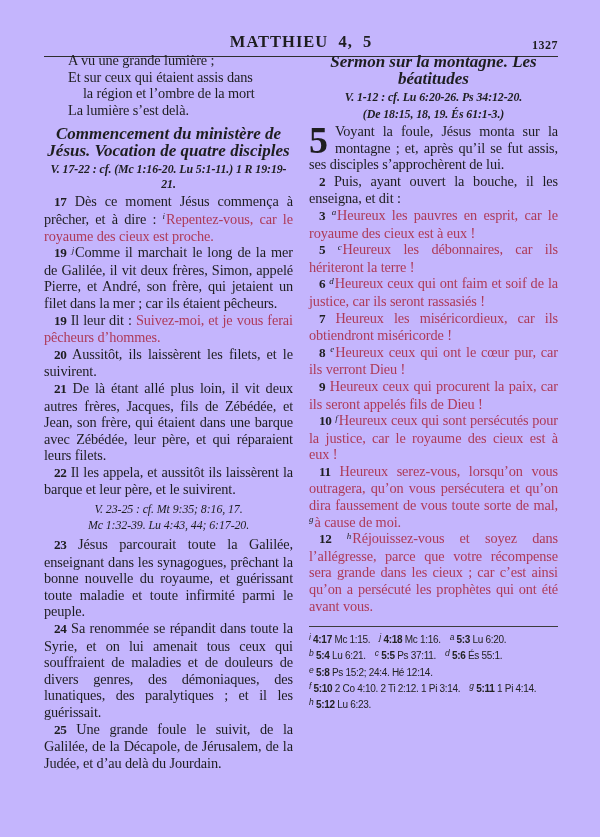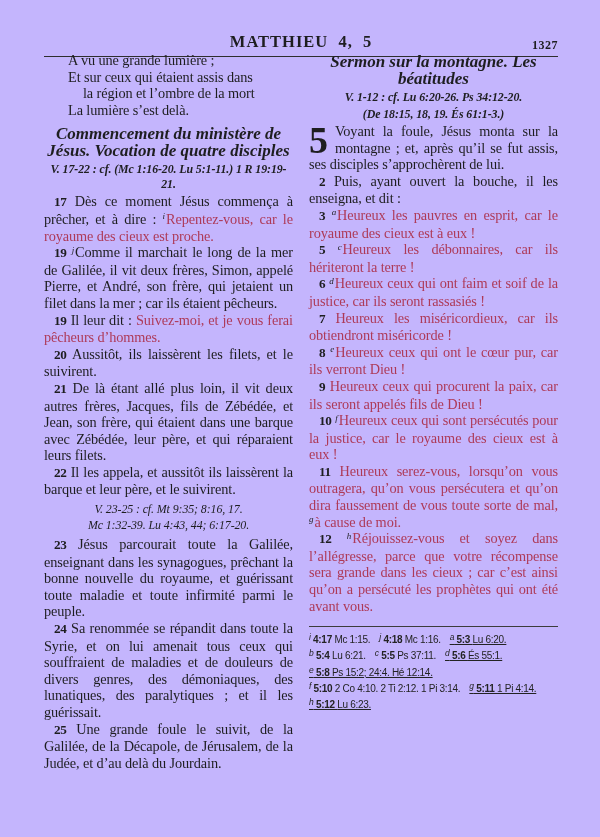--- a/index.html
+++ b/index.html
@@ -93,21 +93,21 @@
     margin-top:12px;
     padding-top:5px;
     border-top:1.2px solid #3c3c3c;
     font-family:"Liberation Sans", sans-serif;
     font-size:10px;line-height:15.2px;
     letter-spacing:-0.3px;
     color:#232323;
   }
   .fn-line{white-space:nowrap;}
   .fn-note{margin-right:9px;}
-  .fn-note:last-child{margin-right:0;text-decoration:underline;}
+  .fn-note:last-child{margin-right:0;}
   .fn-sup{font-style:italic;font-size:8.5px;position:relative;top:-3px;}
   .fn-ref{font-weight:700;}
 </style>
 </head>
 <body>
 
 <div class="page">
   <div class="header">
     <span class="h-title">MATTHIEU 4, 5</span>
     <span class="h-page">1327</span>

